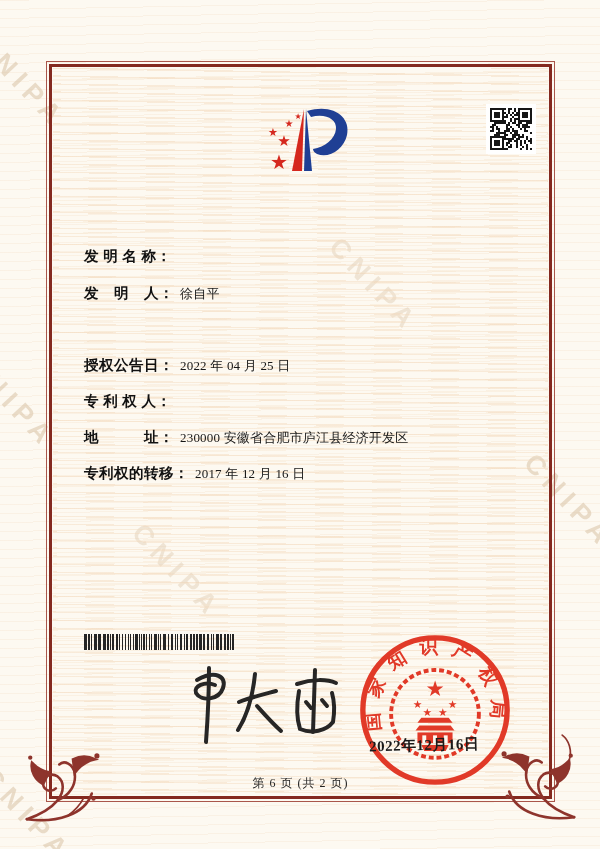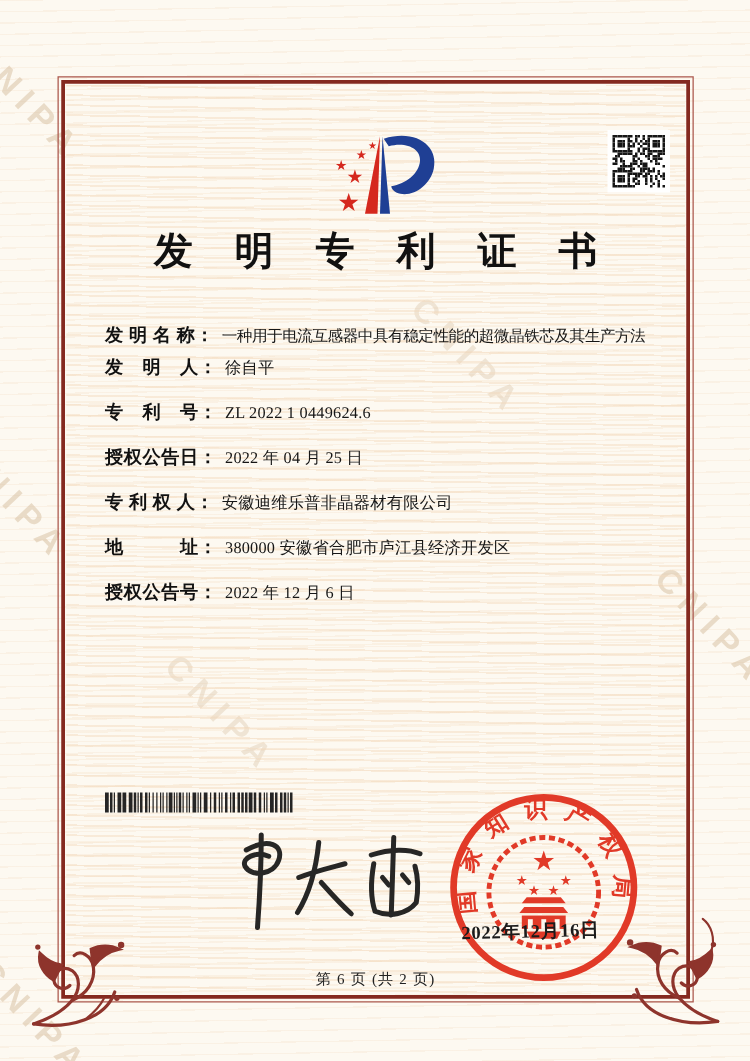--- a/index.html
+++ b/index.html
@@ -355,49 +355,42 @@
         <i style="left:10px;top:40px"></i>
         <i style="left:12px;top:40px"></i>
         <i style="left:14px;top:40px"></i>
         <i style="left:16px;top:40px"></i>
         <i style="left:30px;top:40px"></i>
         <i style="left:36px;top:40px"></i>
         <i style="left:40px;top:40px"></i>
       </div>
     </div>
 
-  <div id="title">发 明 专 利 证 书</div>
-
-  <div class="row" style="top:259px">
+
+  <div class="row" style="top:247px">
     <span class="flabel">发 明 名 称：</span>
-    <span class="fvalue long">一种用于电流互感器中具有稳定性能的超微晶铁芯及其生产方法</span>
   </div>
   <div class="row" style="top:284px">
     <span class="flabel">发　明　人：</span>
     <span class="fvalue">徐自平</span>
   </div>
-  <div class="row" style="top:320px">
-    <span class="flabel">专　利　号：</span>
-    <span class="fvalue">ZL 2022 1 0449624.6</span>
-  </div>
   <div class="row" style="top:356px">
     <span class="flabel">授权公告日：</span>
     <span class="fvalue">2022 年 04 月 25 日</span>
   </div>
   <div class="row" style="top:392px">
     <span class="flabel">专 利 权 人：</span>
-    <span class="fvalue">安徽迪维乐普非晶器材有限公司</span>
   </div>
   <div class="row" style="top:428px">
     <span class="flabel">地　　　址：</span>
-    <span class="fvalue">380000  安徽省合肥市庐江县经济开发区</span>
+    <span class="fvalue">230000  安徽省合肥市庐江县经济开发区</span>
   </div>
   <div class="row" style="top:464px;width:460px">
-    <span class="flabel">授权公告号：</span>
-    <span class="fvalue">2022 年 12 月 6 日</span>
+    <span class="flabel">专利权的转移：</span>
+    <span class="fvalue">2017 年 12 月 16 日</span>
   </div>
 
 
   <div id="barcode">
       <i style="left:0px;width:3px"></i>
       <i style="left:4px;width:2px"></i>
       <i style="left:7px;width:1px"></i>
       <i style="left:10px;width:3px"></i>
       <i style="left:14px;width:3px"></i>
       <i style="left:19px;width:3px"></i>

